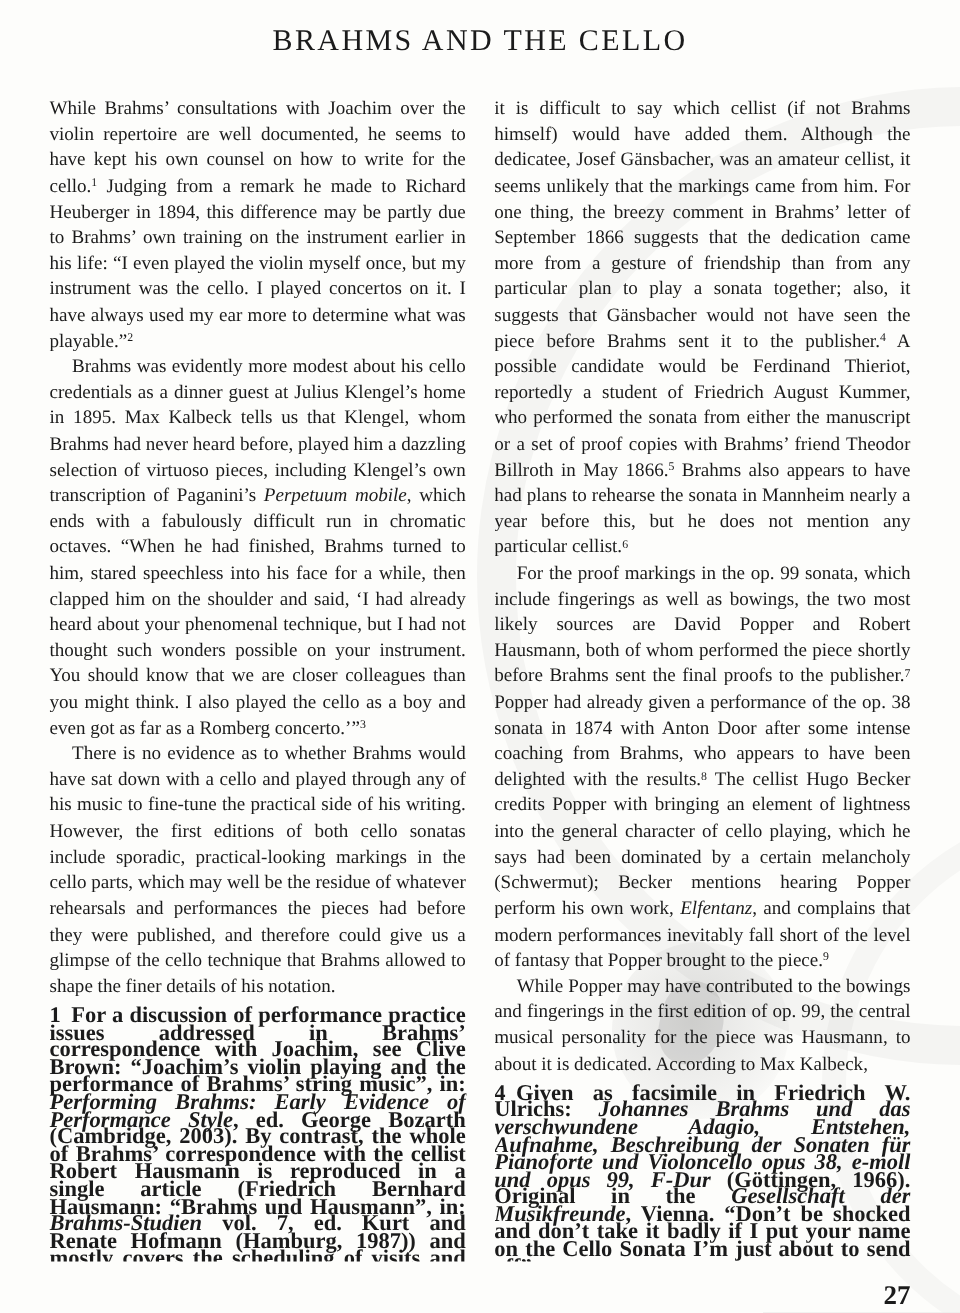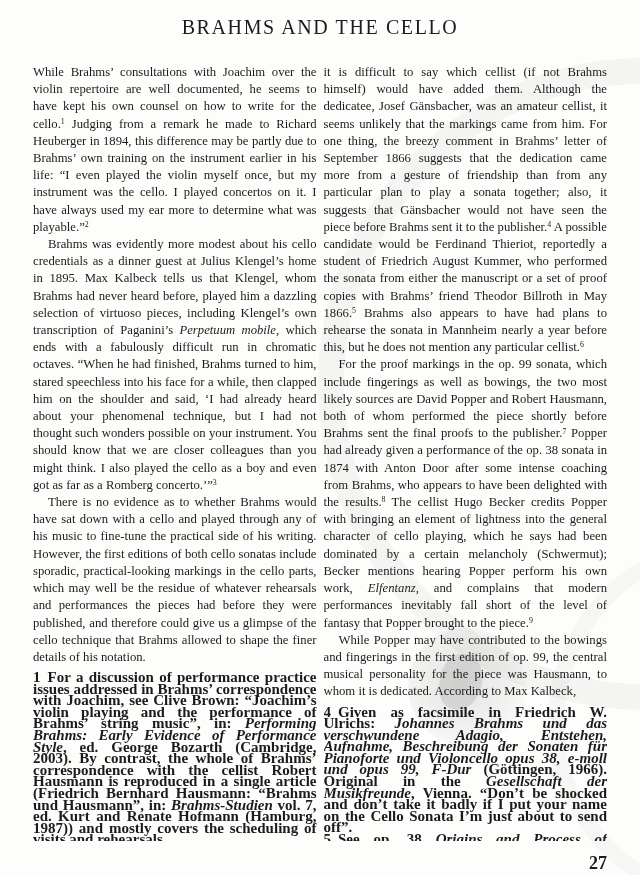--- a/index.html
+++ b/index.html
@@ -24,21 +24,21 @@
     content:"";position:absolute;left:32px;top:26px;width:42px;height:56px;
     background:rgba(70,70,70,0.13);border-radius:48% 52% 55% 45%;
     transform:rotate(12deg);
   }
   .title{
     position:absolute;z-index:1;top:16px;left:0;right:0;margin:0;
     text-align:center;font-size:20px;font-weight:normal;letter-spacing:1.6px;
   }
   .columns{
     position:absolute;z-index:1;top:64px;left:33px;width:574px;bottom:34px;
-    display:flex;gap:7px;
+    display:flex;gap:19px;
   }
   .col{flex:1 1 0;min-width:0;display:flex;flex-direction:column;overflow:hidden;}
   .bodytext p{
     margin:0;text-align:justify;
     font-size:12.7px;line-height:17.2px;text-indent:15px;
     hyphens:auto;-webkit-hyphens:auto;
   }
   .bodytext p.first{text-indent:0;}
   sup{font-size:0.62em;line-height:0;vertical-align:baseline;position:relative;top:-0.48em;}
   .footnotes{margin-top:auto;padding-top:6px;font-size:15px;line-height:11.6px;font-weight:bold;}
@@ -68,21 +68,21 @@
       <div class="footnotes">
         <p class="footnote"><span class="fn-num">1</span><span class="fn-text">For a discussion of performance practice issues addressed in Brahms’ correspondence with Joachim, see Clive Brown: “Joachim’s violin playing and the performance of Brahms’ string music”, in: <i>Performing Brahms: Early Evidence of Performance Style</i>, ed. George Bozarth (Cambridge, 2003). By contrast, the whole of Brahms’ correspondence with the cellist Robert Hausmann is reproduced in a single article (Friedrich Bernhard Hausmann: “Brahms und Hausmann”, in: <i>Brahms-Studien</i> vol. 7, ed. Kurt and Renate Hofmann (Hamburg, 1987)) and mostly covers the scheduling of visits and rehearsals.</span></p>
 
       </div>
     </div>
 
     <div class="col">
       <div class="bodytext">
         <p class="first">it is difficult to say which cellist (if not Brahms himself) would have added them. Although the dedicatee, Josef Gänsbacher, was an amateur cellist, it seems unlikely that the markings came from him. For one thing, the breezy comment in Brahms’ letter of September 1866 suggests that the dedication came more from a gesture of friendship than from any particular plan to play a sonata together; also, it suggests that Gänsbacher would not have seen the piece before Brahms sent it to the publisher.<sup>4</sup> A possible candidate would be Ferdinand Thieriot, reportedly a student of Friedrich August Kummer, who performed the sonata from either the manuscript or a set of proof copies with Brahms’ friend Theodor Billroth in May 1866.<sup>5</sup> Brahms also appears to have had plans to rehearse the sonata in Mannheim nearly a year before this, but he does not mention any particular cellist.<sup>6</sup></p>
         <p>For the proof markings in the op. 99 sonata, which include fingerings as well as bowings, the two most likely sources are David Popper and Robert Hausmann, both of whom performed the piece shortly before Brahms sent the final proofs to the publisher.<sup>7</sup> Popper had already given a performance of the op. 38 sonata in 1874 with Anton Door after some intense coaching from Brahms, who appears to have been delighted with the results.<sup>8</sup> The cellist Hugo Becker credits Popper with bringing an element of lightness into the general character of cello playing, which he says had been dominated by a certain melancholy (Schwermut); Becker mentions hearing Popper perform his own work, <i>Elfentanz</i>, and complains that modern performances inevitably fall short of the level of fantasy that Popper brought to the piece.<sup>9</sup></p>
-        <p>While Popper may have contributed to the bowings and fingerings in the first edition of op. 99, the central musical personality for the piece was Hausmann, to whom it is dedicated. According to Max Kalbeck,</p>
+        <p>While Popper may have contributed to the bowings and fingerings in the first edition of op. 99, the central musical personality for the piece was Hausmann, to about it is dedicated. According to Max Kalbeck,</p>
       </div>
       <div class="footnotes">
         <p class="footnote"><span class="fn-num">4</span><span class="fn-text">Given as facsimile in Friedrich W. Ulrichs: <i>Johannes Brahms und das verschwundene Adagio, Entstehen, Aufnahme, Beschreibung der Sonaten für Pianoforte und Violoncello opus 38, e-moll und opus 99, F-Dur</i> (Göttingen, 1966). Original in the <i>Gesellschaft der Musikfreunde</i>, Vienna. “Don’t be shocked and don’t take it badly if I put your name on the Cello Sonata I’m just about to send off”.</span></p>
         <p class="footnote"><span class="fn-num">5</span><span class="fn-text">See op. 38 <i>Origins and Process of Composition</i>, BA 9429.</span></p>
         <p class="footnote"><span class="fn-num">8</span><span class="fn-text">See op. 38 <i>Origins and Process of Composition</i>, BA 9429.</span></p>
 
       </div>
     </div>
 
   </div>

